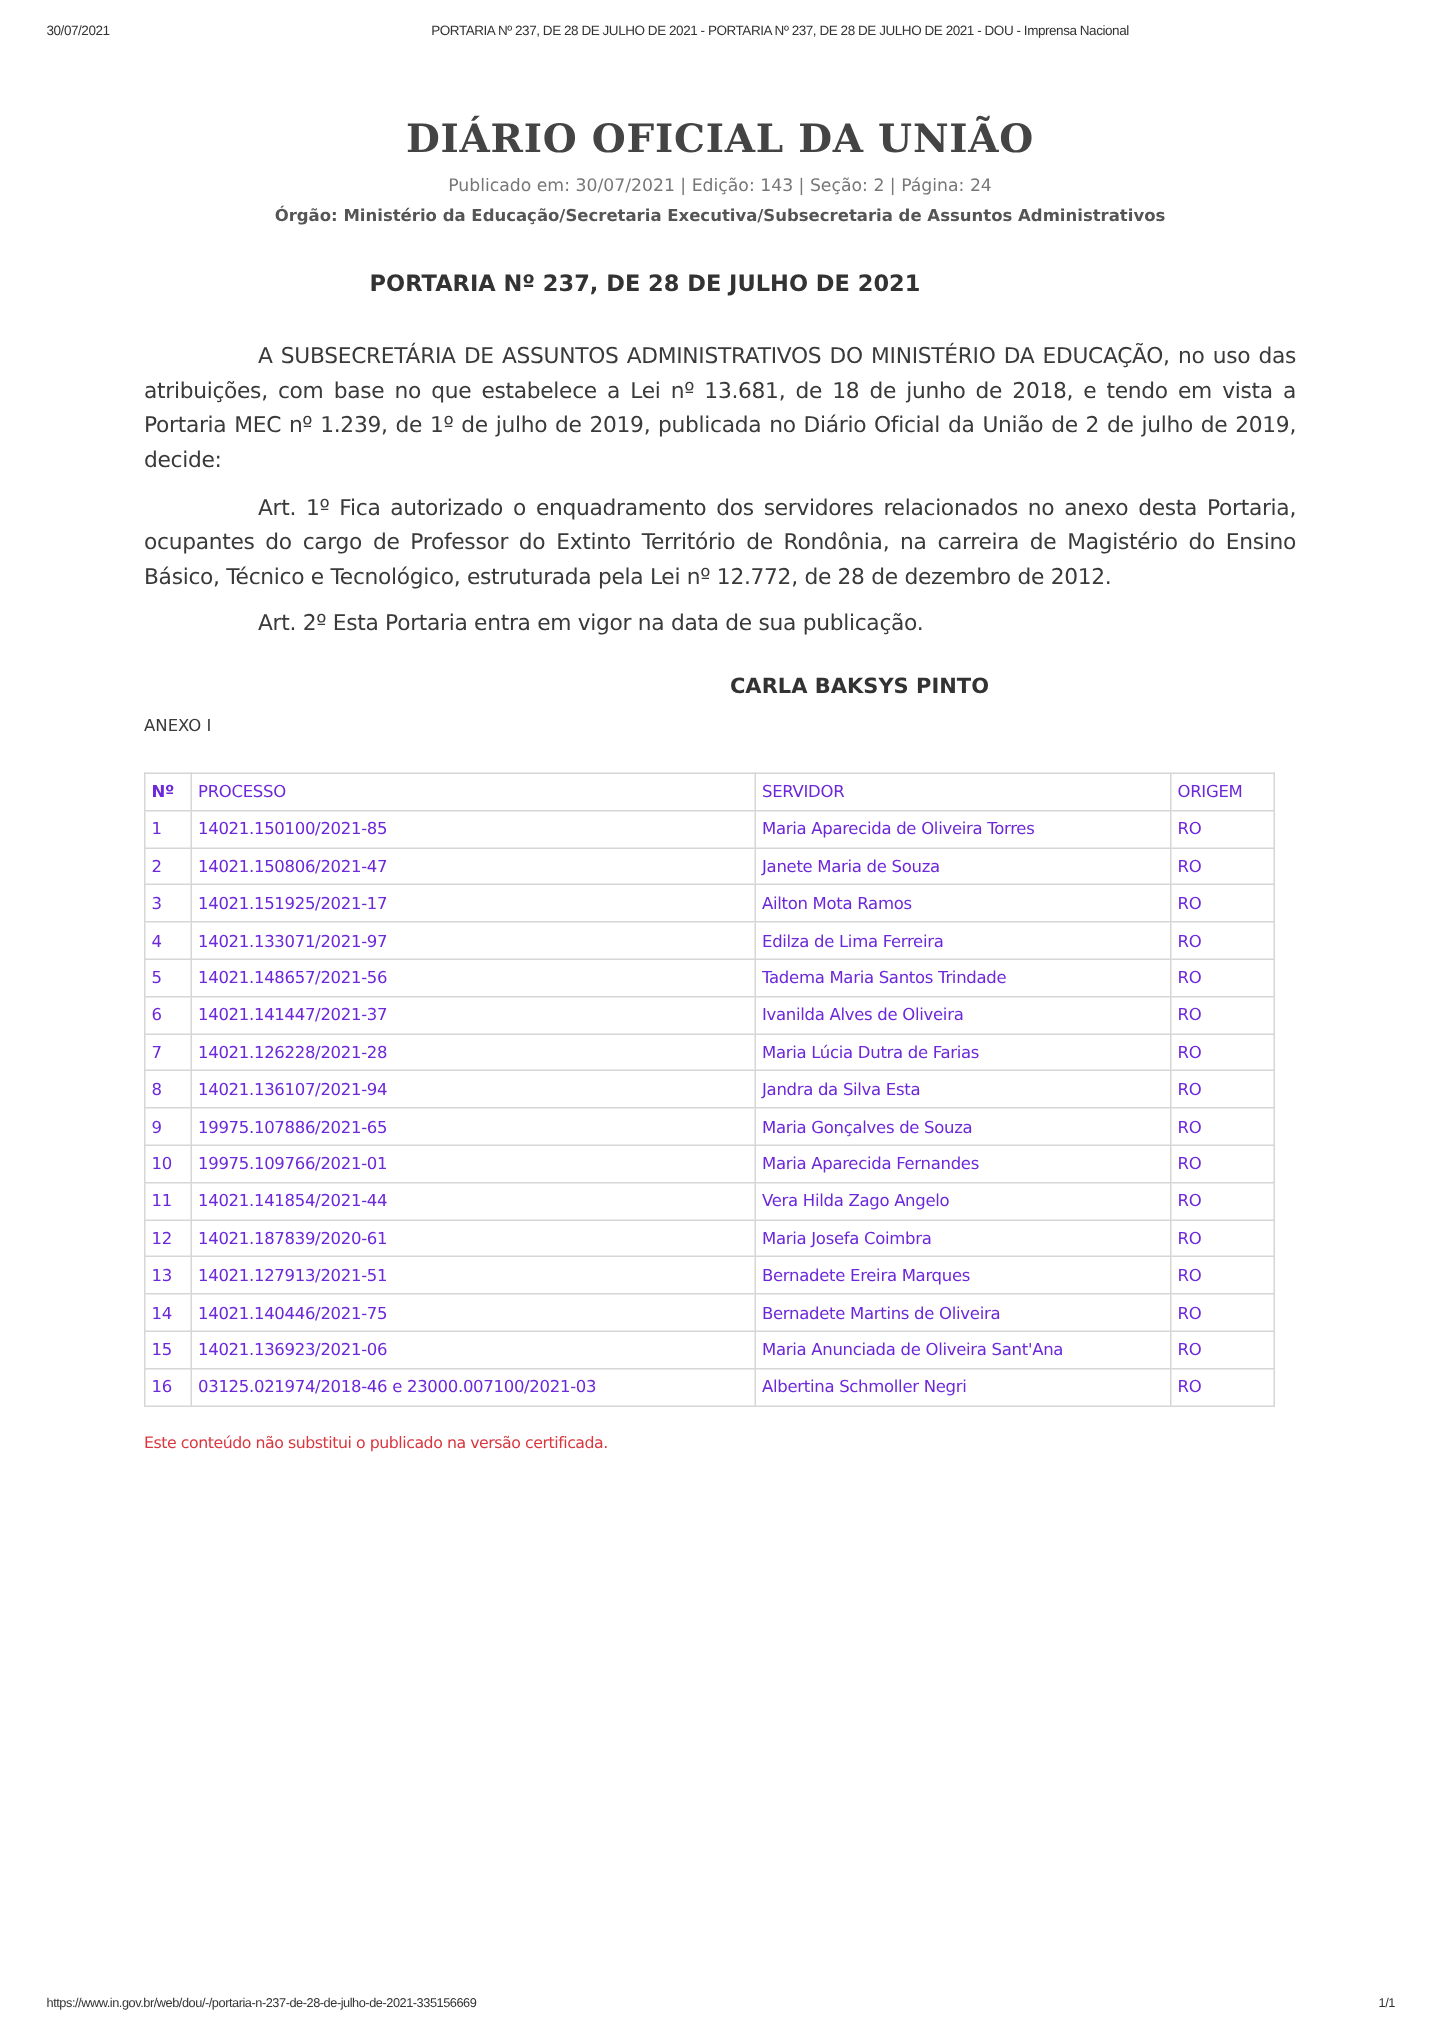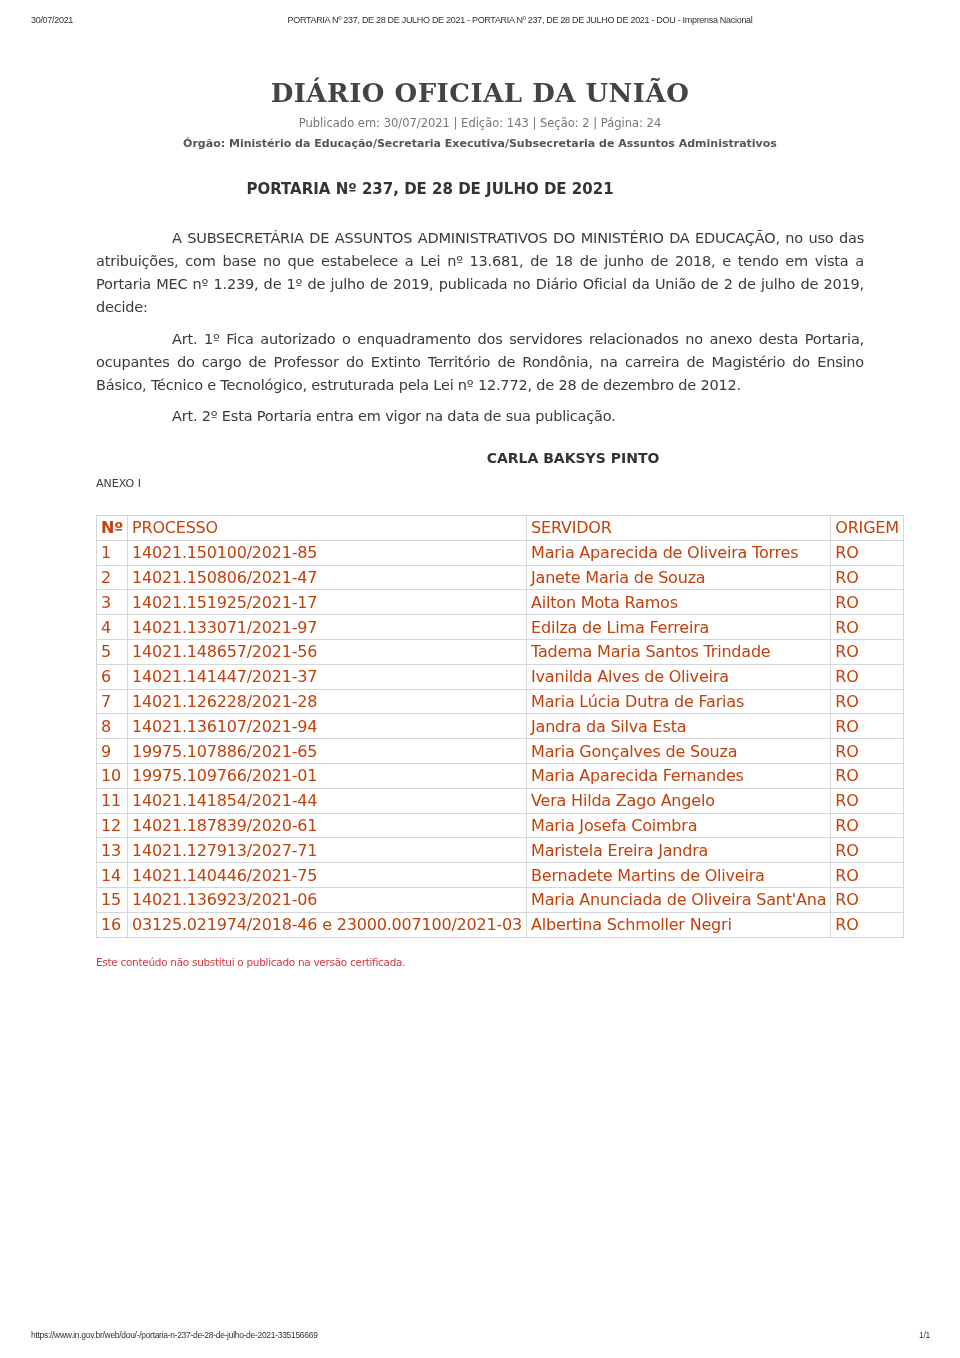--- a/index.html
+++ b/index.html
@@ -42,21 +42,21 @@
   .p3 { top: 405px; }
   .signature {
     position: absolute; top: 450px; left: 0; width: 1146px; text-align: center;
     font-size: 14px; font-weight: bold; color: #333;
   }
   .annex-label {
     position: absolute; top: 477px; left: 96px; font-size: 11px; color: #3a3a3a;
   }
   table.annex {
     position: absolute; top: 515px; left: 96px; border-collapse: collapse;
-    font-size: 16px; color: #c2410c; letter-spacing: -0.2px;
+    font-size: 11px; color: #6d28d9; letter-spacing: -0.2px;
   }
   table.annex th, table.annex td {
     border: 1px solid #d6d6d6; padding: 0 4px; height: 23.8px;
     text-align: left; font-weight: normal; white-space: nowrap;
   }
   table.annex th.col-num { font-weight: bold; }
   .col-num { width: 22px; }
   .col-proc { width: 367px; }
   .col-serv { width: 268px; }
   .col-orig { width: 60px; }
@@ -177,22 +177,22 @@
         <td>RO</td>
       </tr>
       <tr>
         <td>12</td>
         <td>14021.187839/2020-61</td>
         <td>Maria Josefa Coimbra</td>
         <td>RO</td>
       </tr>
       <tr>
         <td>13</td>
-        <td>14021.127913/2027-71</td>
-        <td>Maristela Ereira Jandra</td>
+        <td>14021.127913/2021-51</td>
+        <td>Bernadete Ereira Marques</td>
         <td>RO</td>
       </tr>
       <tr>
         <td>14</td>
         <td>14021.140446/2021-75</td>
         <td>Bernadete Martins de Oliveira</td>
         <td>RO</td>
       </tr>
       <tr>
         <td>15</td>

